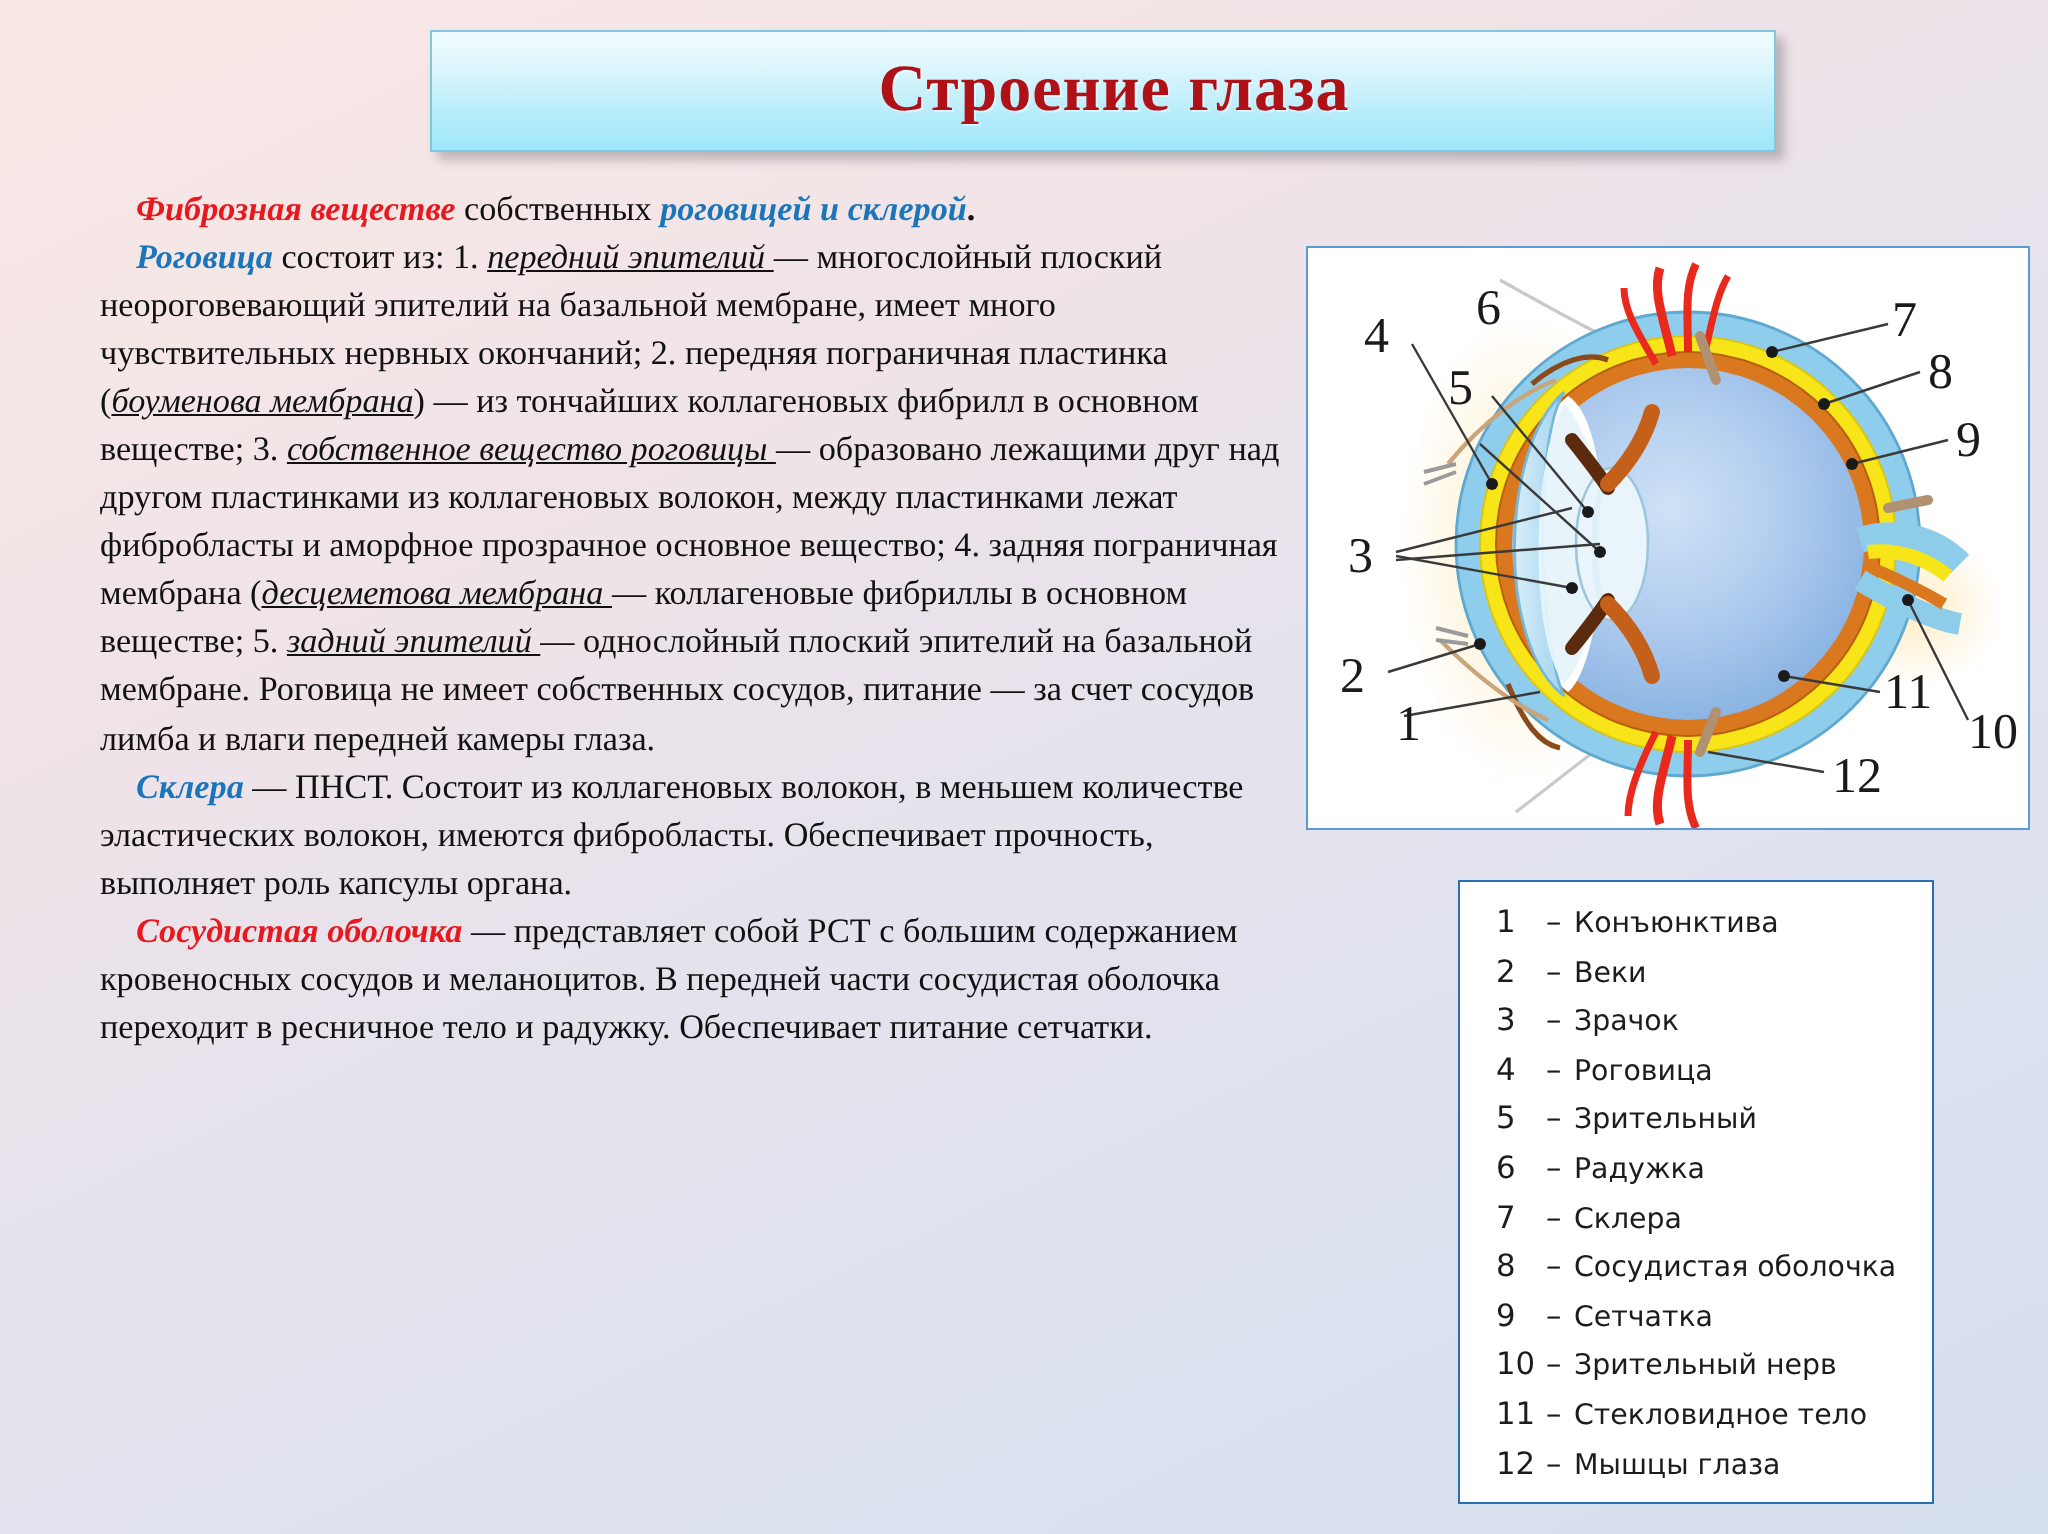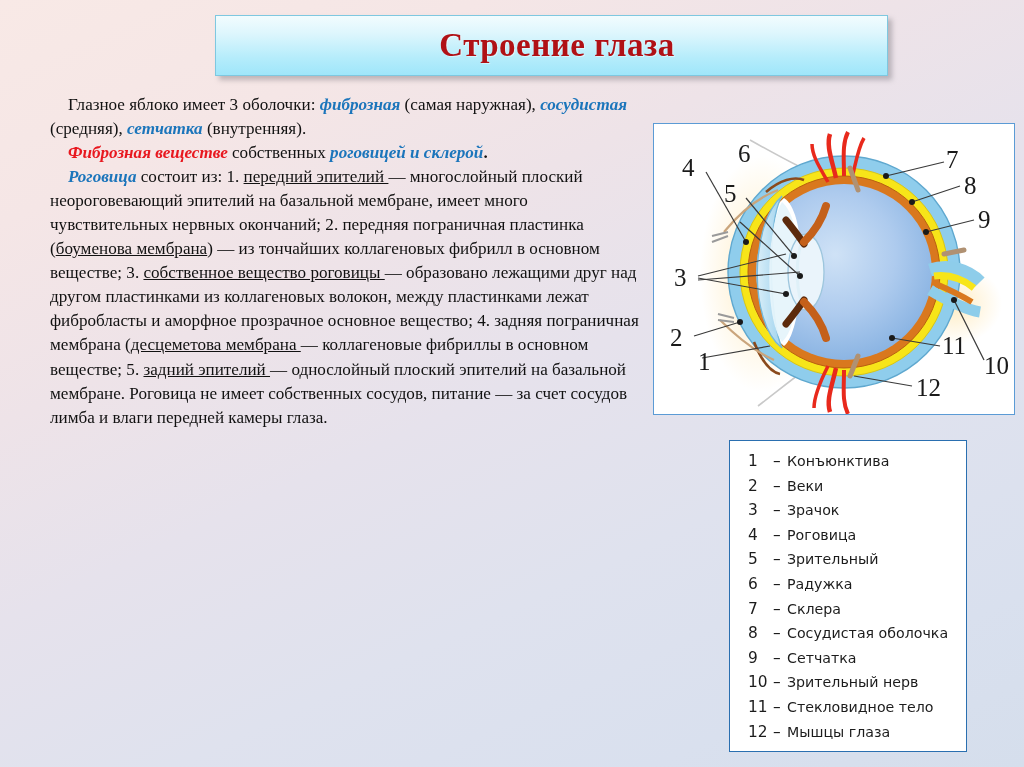--- a/index.html
+++ b/index.html
@@ -59,21 +59,21 @@
     line-height: 24.05px;
     color: #111111;
     text-align: left;
   }
   .body-text p {
     margin: 0;
     text-indent: 18px;
   }
   .blue   { color: #1b75bb; font-weight: bold; font-style: italic; }
   .red    { color: #e8181f; font-weight: bold; font-style: italic; }
-  .ital-u { text-decoration: underline; margin-top: 36px; }
+  .ital-u { font-style: italic; text-decoration: underline; margin-top: 36px; }
   .bold-k { font-weight: bold; }
 
   
   .diagram-frame {
     position: absolute;
     left: 653px;
     top: 123px;
     width: 362px;
     height: 292px;
     background: #ffffff;
@@ -117,23 +117,24 @@
   .legend-label { white-space: nowrap; }
 </style>
 </head>
 <body>
 
 <div class="title-box">
   <span class="title-text">Строение глаза</span>
 </div>
 
 <div class="body-text" id="body-text">
-    <p><span>Глазное яблоко имеет 3 оболочки: </span><span class="blue">фиброзная</span><span> (самая наружная), </span><span class="blue">сосудистая</span><span> (средняя), </span><span class="blue">сетчатка</span><span> (внутренняя).</span></p>
     <p><span class="red">Фиброзная веществе</span><span> собственных </span><span class="blue">роговицей и склерой</span><span class="bold-k">.</span></p>
     <p><span class="blue">Роговица</span><span> состоит из: 1. </span><span class="ital-u">передний эпителий </span><span>— многослойный плоский неороговевающий эпителий на базальной мембране, имеет много чувствительных нервных окончаний; 2. передняя пограничная пластинка (</span><span class="ital-u">боуменова мембрана</span><span>) — из тончайших коллагеновых фибрилл в основном веществе; 3. </span><span class="ital-u">собственное вещество роговицы </span><span>— образовано лежащими друг над другом пластинками из коллагеновых волокон, между пластинками лежат фибробласты и аморфное прозрачное основное вещество; 4. задняя пограничная мембрана (</span><span class="ital-u">десцеметова мембрана </span><span>— коллагеновые фибриллы в основном веществе; 5. </span><span class="ital-u">задний эпителий </span><span>— однослойный плоский эпителий на базальной мембране. Роговица не имеет собственных сосудов, питание — за счет сосудов лимба и влаги передней камеры глаза.</span></p>
+    <p><span class="blue">Склера</span><span> — ПНСТ. Состоит из коллагеновых волокон, в меньшем количестве эластических волокон, имеются фибробласты. Обеспечивает прочность, выполняет роль капсулы органа.</span></p>
+    <p><span class="red">Сосудистая оболочка</span><span> — представляет собой РСТ с большим содержанием кровеносных сосудов и меланоцитов. В передней части сосудистая оболочка переходит в ресничное тело и радужку. Обеспечивает питание сетчатки.</span></p>
   </div>
 
 <div class="diagram-frame">
   <svg width="360" height="290" viewBox="0 0 360 290" xmlns="http://www.w3.org/2000/svg">
     <defs>
       <radialGradient id="vitGrad" cx="45%" cy="40%" r="62%">
         <stop offset="0%" stop-color="#cfe2f6"></stop>
         <stop offset="55%" stop-color="#aecbee"></stop>
         <stop offset="100%" stop-color="#89b3e2"></stop>
       </radialGradient>

